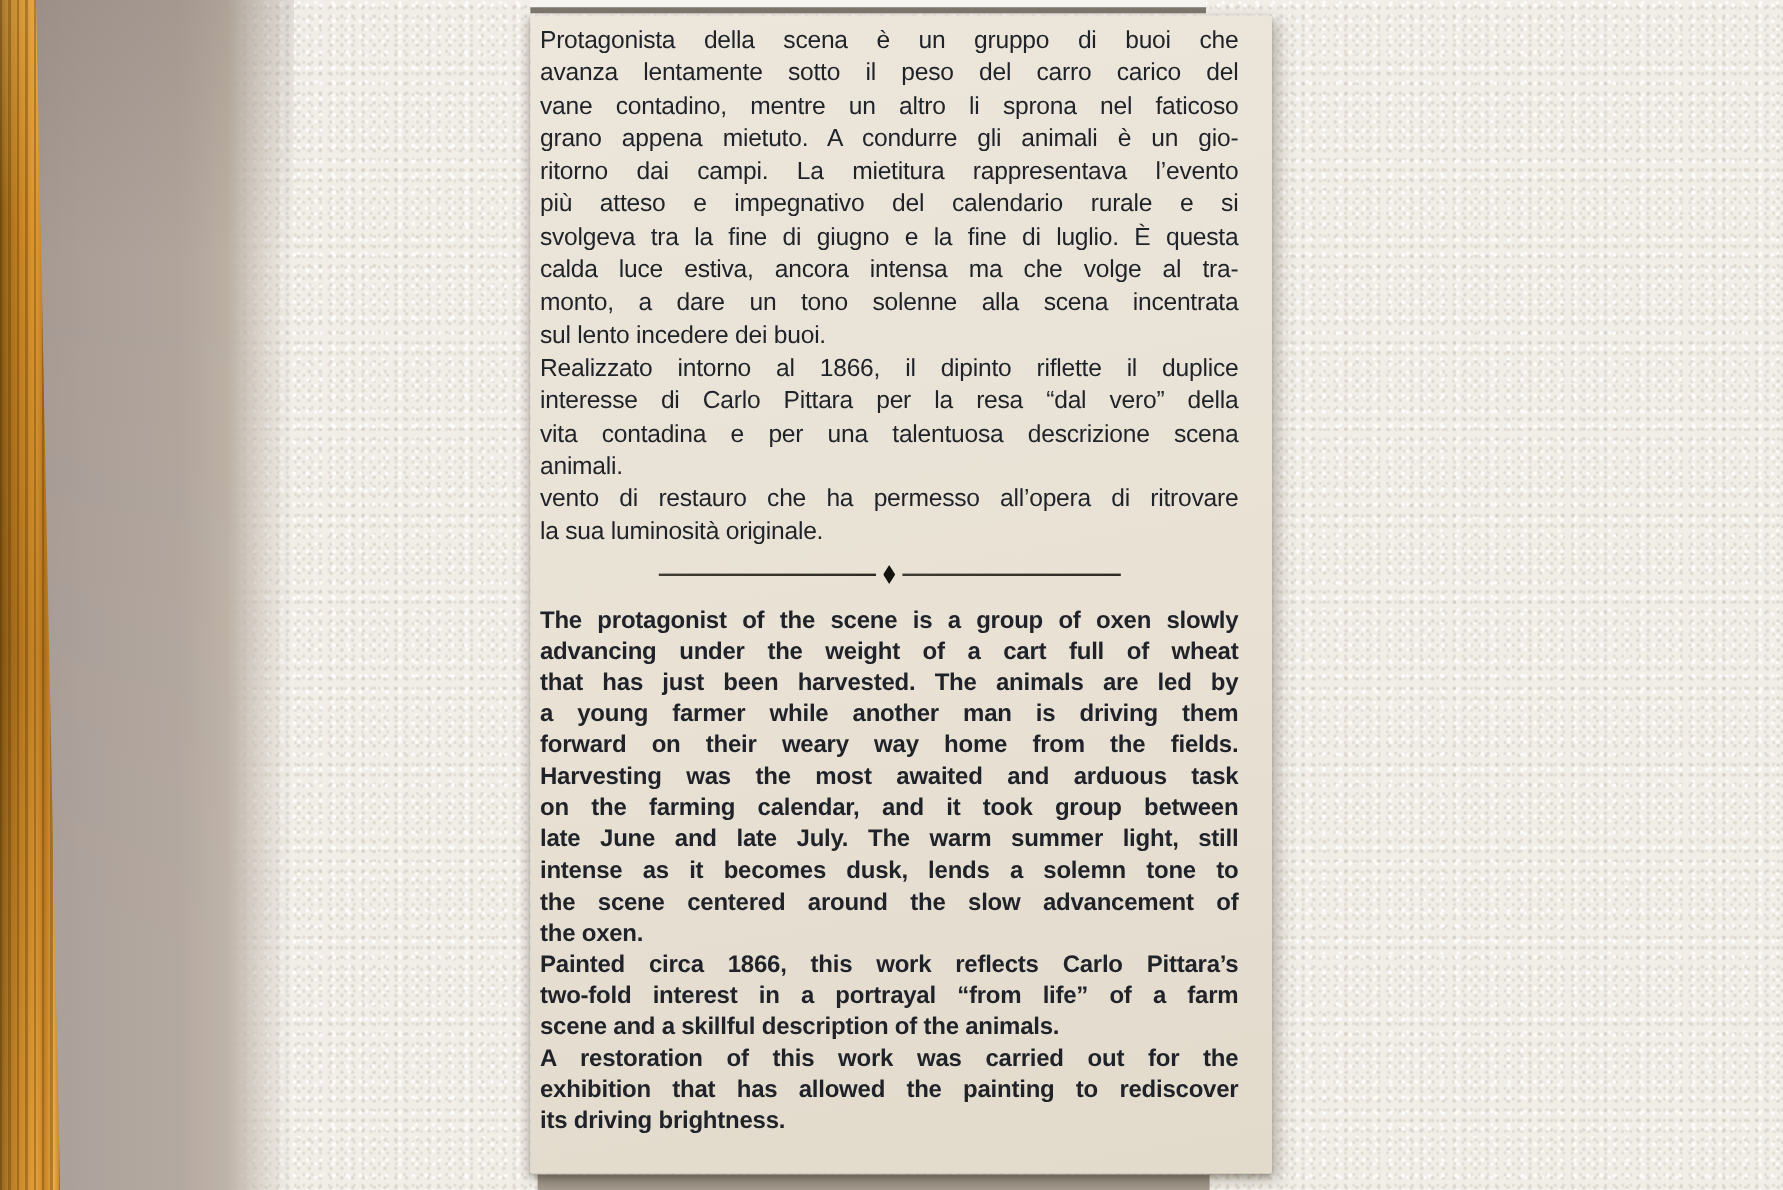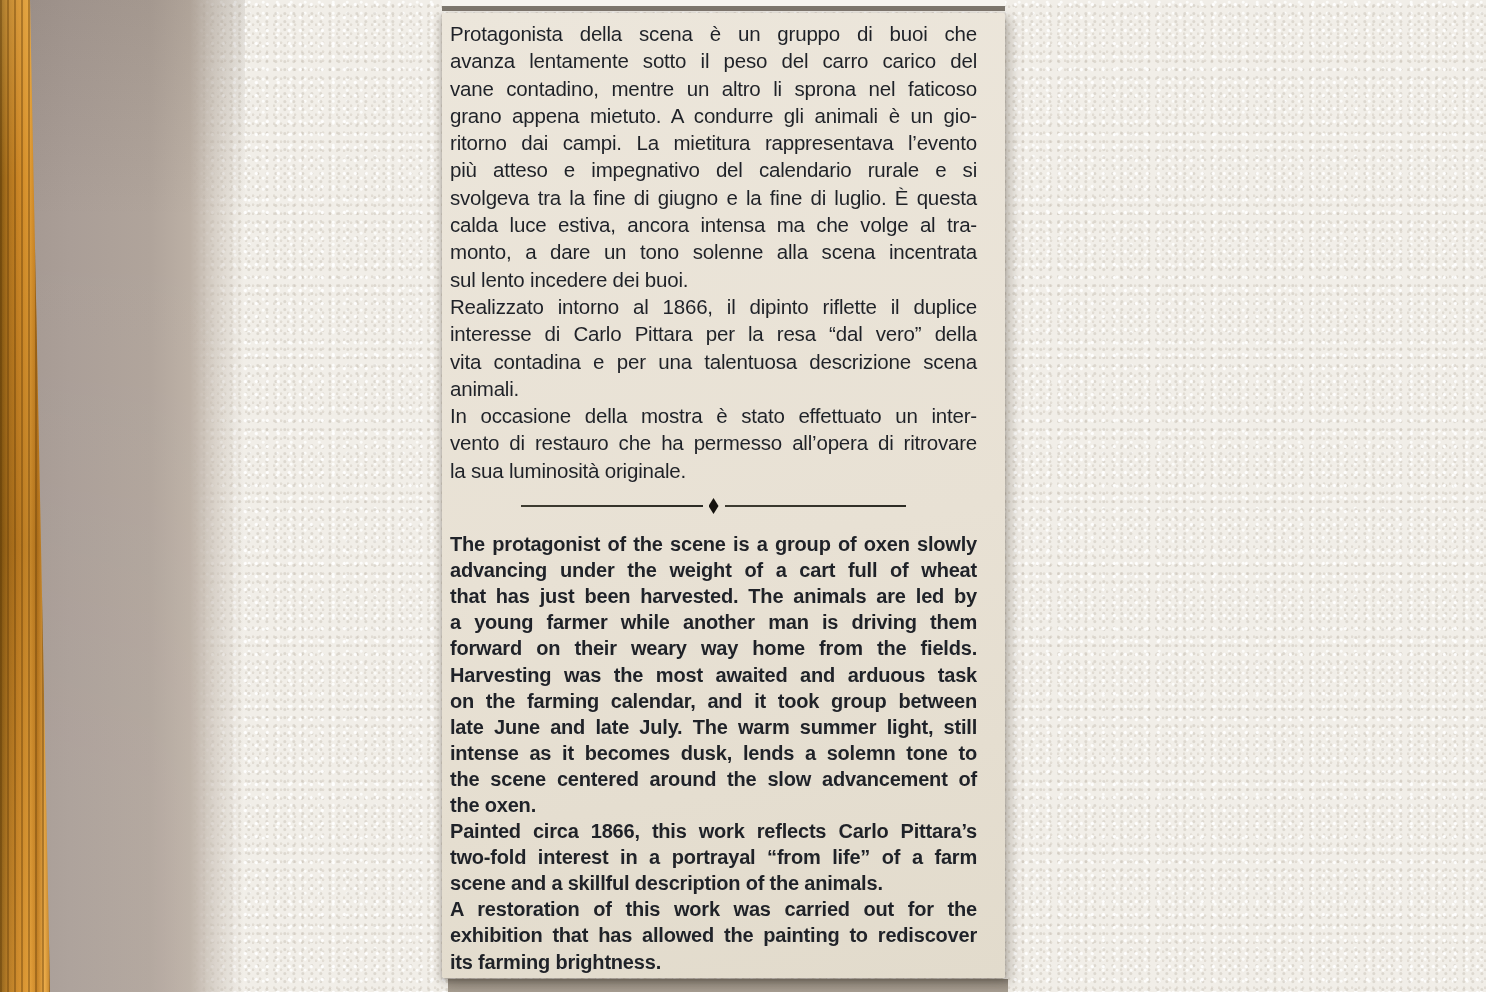--- a/index.html
+++ b/index.html
@@ -48,21 +48,21 @@
   }
 
   
   .lower-card-gap{
     position:absolute;left:448px;top:979px;width:560px;height:13px;
     background:linear-gradient(180deg,#7f786e 0%, #988f83 45%, #a79e91 100%);
   }
 
   
   .card{
-    position:absolute;left:442px;top:13px;width:563px;height:965px;
+    position:absolute;left:442px;top:13px;width:618px;height:965px;
     box-sizing:border-box;
     padding:7px 28px 0 8px;
     background:linear-gradient(170deg,#ece6db 0%, #e8e1d4 55%, #e2dbcc 100%);
     border-radius:2px;
     box-shadow:0 2px 4px rgba(90,82,70,0.40), 7px 5px 12px rgba(105,95,82,0.30), -4px 3px 9px rgba(110,100,86,0.18);
     color:#1f2228;
   }
 
   .block{display:block;}
   .tline{
@@ -116,21 +116,20 @@
           <div class="tline">monto, a dare un tono solenne alla scena incentrata</div>
           <div class="tline tline-last">sul lento incedere dei buoi.</div>
         </div>
       <div class="para">
           <div class="tline">Realizzato intorno al 1866, il dipinto riflette il duplice</div>
           <div class="tline">interesse di Carlo Pittara per la resa “dal vero” della</div>
           <div class="tline">vita contadina e per una talentuosa descrizione scena</div>
           <div class="tline tline-last">animali.</div>
         </div>
       <div class="para">
-          <div class="tline">In occasione della mostra è stato effettuato un inter-</div>
           <div class="tline">vento di restauro che ha permesso all’opera di ritrovare</div>
           <div class="tline tline-last">la sua luminosità originale.</div>
         </div>
     </section>
 
     <div class="divider">
       <span class="dline"></span>
       <span class="diamond"></span>
       <span class="dline"></span>
     </div>
@@ -150,18 +149,18 @@
           <div class="tline tline-last">the oxen.</div>
         </div>
       <div class="para">
           <div class="tline">Painted circa 1866, this work reflects Carlo Pittara’s</div>
           <div class="tline">two-fold interest in a portrayal “from life” of a farm</div>
           <div class="tline tline-last">scene and a skillful description of the animals.</div>
         </div>
       <div class="para">
           <div class="tline">A restoration of this work was carried out for the</div>
           <div class="tline">exhibition that has allowed the painting to rediscover</div>
-          <div class="tline tline-last">its farming brightness.</div>
+          <div class="tline tline-last">its driving brightness.</div>
         </div>
     </section>
 
   </div>
 </div>
 
 </body></html>

